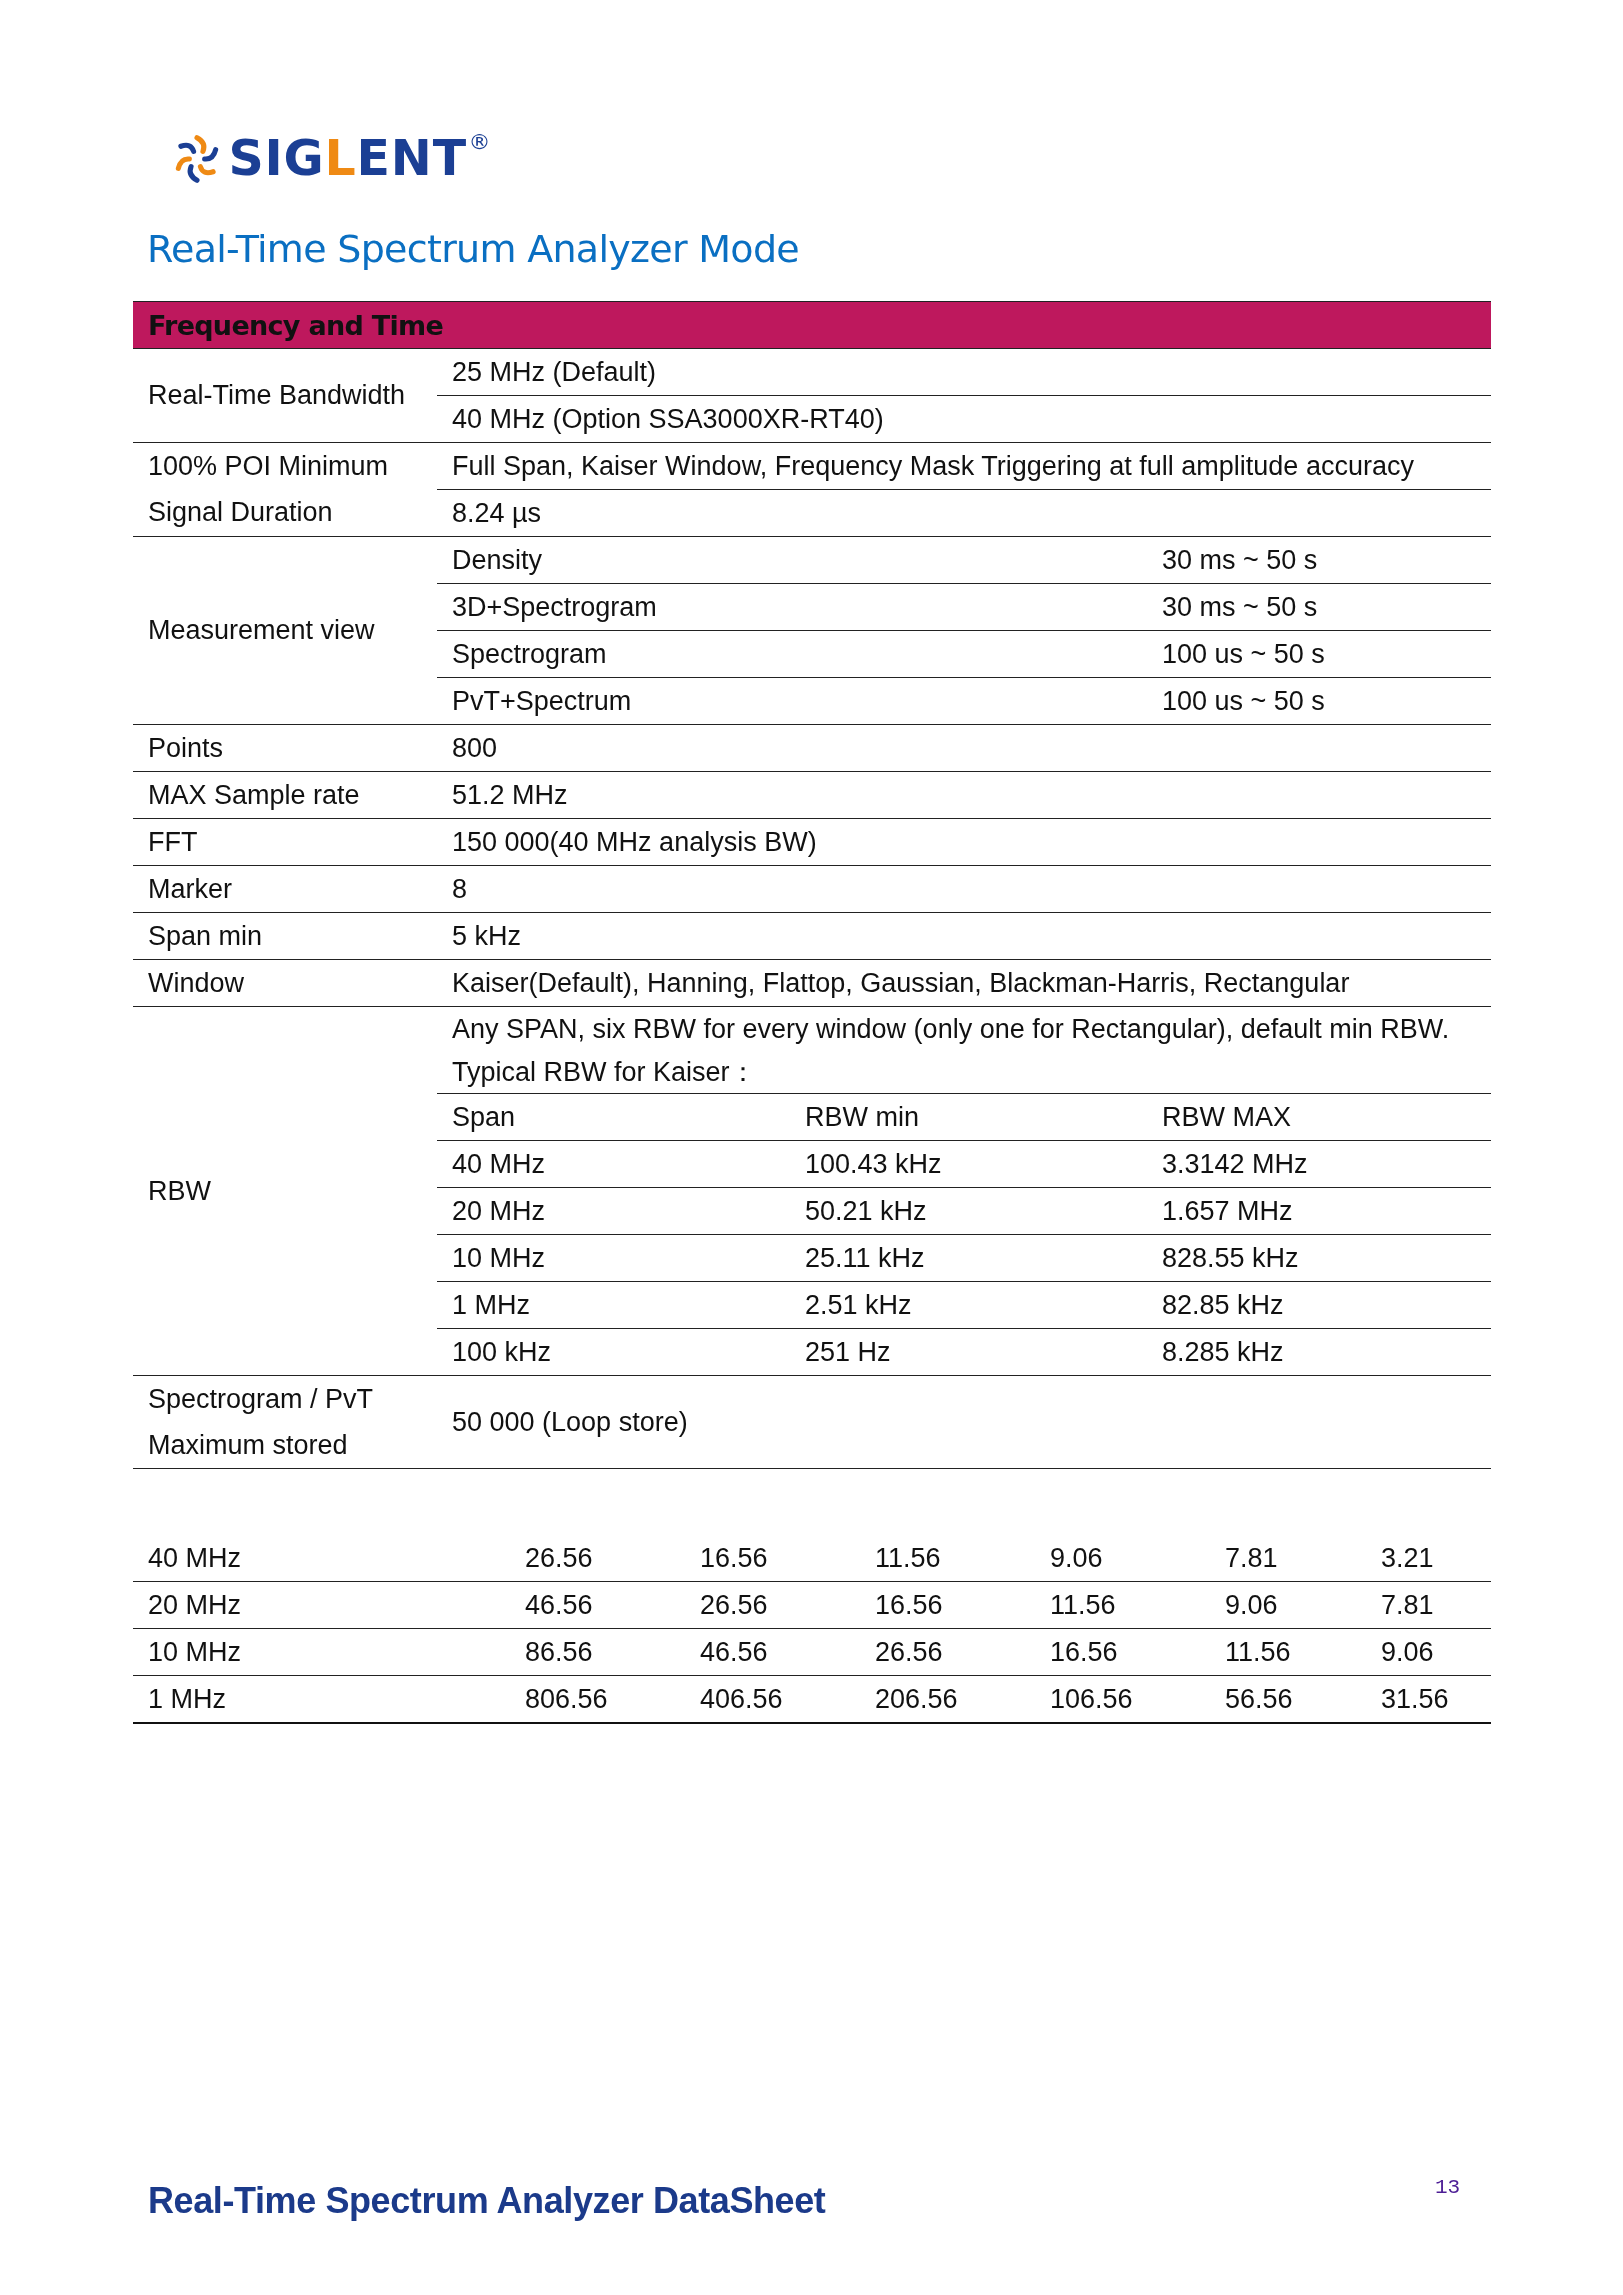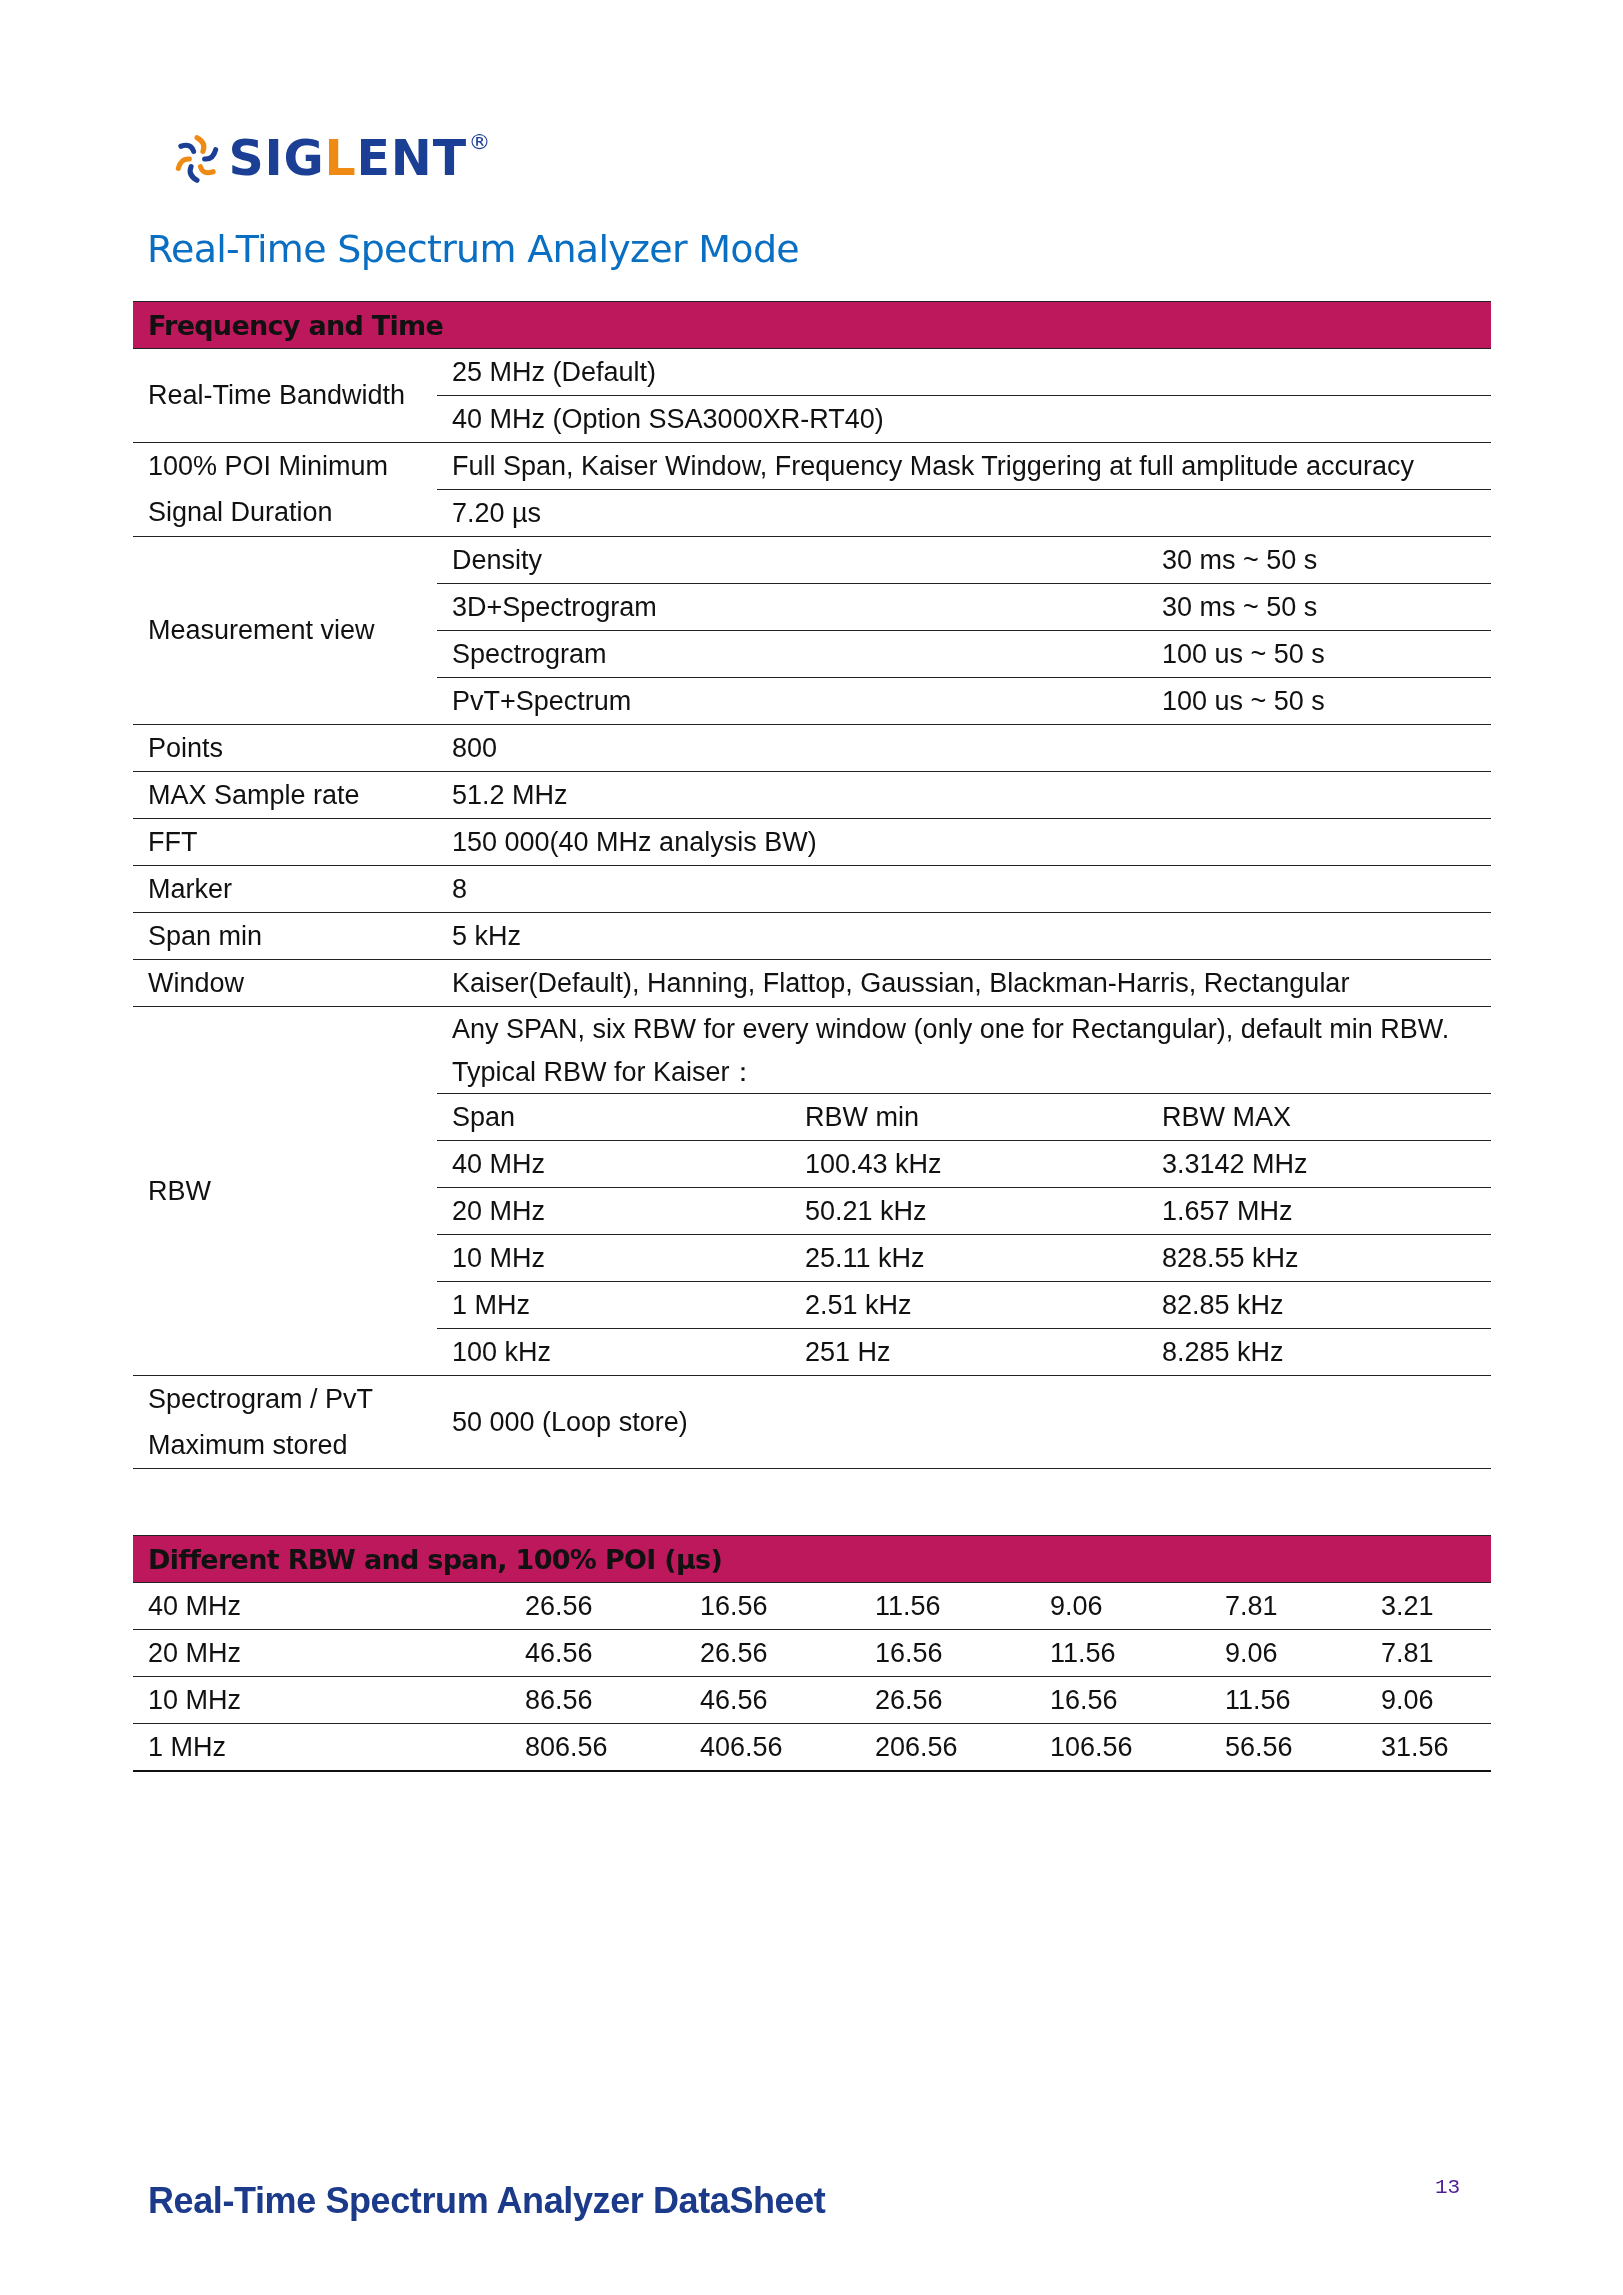--- a/index.html
+++ b/index.html
@@ -69,21 +69,21 @@
   <tr>
     <td colspan="3" class="sub-line">40 MHz (Option SSA3000XR-RT40)</td>
   </tr>
 
   <tr>
     <td class="label-cell">100% POI Minimum</td>
     <td colspan="3" class="sub-line">Full Span, Kaiser Window, Frequency Mask Triggering at full amplitude accuracy</td>
   </tr>
   <tr>
     <td class="label-cell" style="border-bottom:1.7px solid #222;">Signal Duration</td>
-    <td colspan="3" class="sub-line">7.20 µs</td>
+    <td colspan="3" class="sub-line">8.24 µs</td>
   </tr>
 
   <tr>
     <td rowspan="4" class="label-cell" style="border-bottom:1.7px solid #222;">Measurement view</td>
     <td colspan="2" class="sub-line">Density</td>
     <td class="sub-line">30 ms ~ 50 s</td>
   </tr>
   <tr>
     <td colspan="2" class="sub-line">3D+Spectrogram</td>
     <td class="sub-line">30 ms ~ 50 s</td>
@@ -174,23 +174,20 @@
   <colgroup>
     <col style="width:377px">
     <col style="width:175px">
     <col style="width:175px">
     <col style="width:175px">
     <col style="width:175px">
     <col style="width:156px">
     <col>
   </colgroup>
   <tbody>
-      <tr class="tbl-header">
-    <td colspan="7">Different RBW and span, 100% POI (µs)</td>
-  </tr>
   <tr class="row-full">
     <td>40 MHz</td>
     <td>26.56</td>
     <td>16.56</td>
     <td>11.56</td>
     <td>9.06</td>
     <td>7.81</td>
     <td>3.21</td>
   </tr>
   <tr class="row-full">

